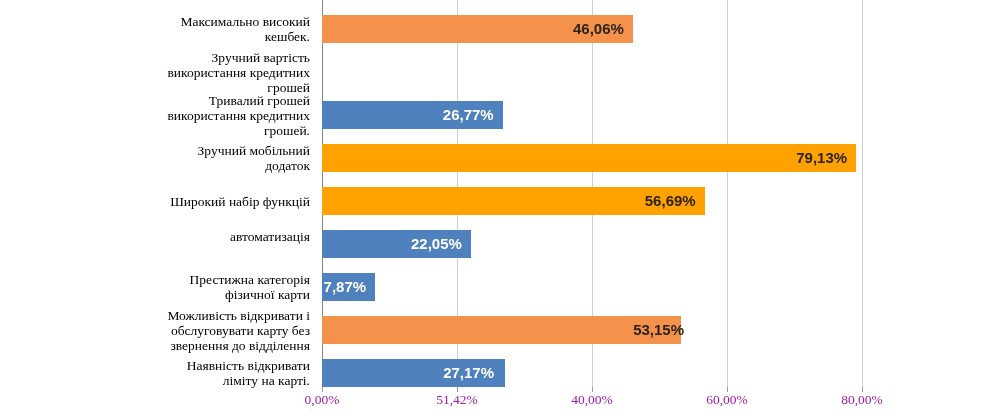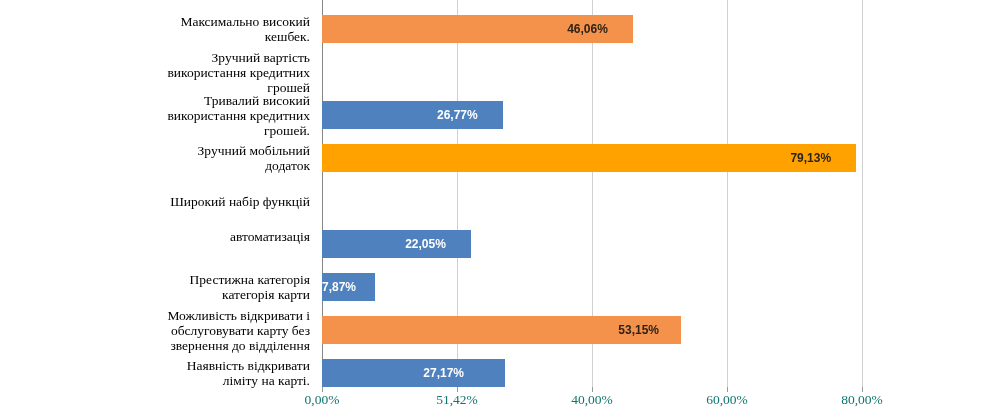--- a/index.html
+++ b/index.html
@@ -65,24 +65,24 @@
     left: 0;
     top: 0;
     height: 28px;
   }
   .bar-value {
     position: absolute;
     top: 0;
     height: 28px;
     line-height: 28px;
     font-family: "Liberation Sans", sans-serif;
-    font-size: 12px;
+    font-size: 15px;
     font-weight: bold;
     white-space: nowrap;
-    padding-right: 25px;
+    padding-right: 9px;
     box-sizing: border-box;
     text-align: right;
   }
   .bar-value.on-blue { color: #ffffff; }
   .bar-value.on-orange { color: #2d2218; }
 
   
   #labels-layer {
     position: absolute;
     left: 0;
@@ -109,21 +109,21 @@
     top: 392px;
     width: 1000px;
     height: 24px;
   }
   .xtick {
     position: absolute;
     top: 0;
     transform: translateX(-50%);
     font-family: "Liberation Serif", serif;
     font-size: 13.5px;
-    color: #0f766e;
+    color: #a21caf;
     white-space: nowrap;
   }
 </style>
 </head>
 <body>
 
 <div id="chart-root">
 
   <div id="plot-area">
       <div class="gridline axis-zero" style="left: 0px;"></div>
@@ -141,37 +141,37 @@
       <div class="cat-label" style="top: 14px;">
         <div>Максимально високий</div>
         <div>кешбек.</div>
       </div>
       <div class="cat-label" style="top: 49.5px;">
         <div>Зручний вартість</div>
         <div>використання кредитних</div>
         <div>грошей</div>
       </div>
       <div class="cat-label" style="top: 92.5px;">
-        <div>Тривалий високий</div>
+        <div>Тривалий грошей</div>
         <div>використання кредитних</div>
         <div>грошей.</div>
       </div>
       <div class="cat-label" style="top: 143px;">
         <div>Зручний мобільний</div>
         <div>додаток</div>
       </div>
       <div class="cat-label" style="top: 193.5px;">
         <div>Широкий набір функцій</div>
       </div>
       <div class="cat-label" style="top: 229px;">
         <div>автоматизація</div>
       </div>
       <div class="cat-label" style="top: 272px;">
         <div>Престижна категорія</div>
-        <div>категорія карти</div>
+        <div>фізичної карти</div>
       </div>
       <div class="cat-label" style="top: 307.5px;">
         <div>Можливість відкривати і</div>
         <div>обслуговувати карту без</div>
         <div>звернення до відділення</div>
       </div>
       <div class="cat-label" style="top: 358px;">
         <div>Наявність відкривати</div>
         <div>ліміту на карті.</div>
       </div>
@@ -182,35 +182,39 @@
         <div class="bar-value on-orange" style="left: 0px; width: 310.905px;">46,06%</div>
       </div>
       <div class="bar-row" style="top: 101px; width: 180.697px;">
         <div class="bar" style="width: 180.697px; background: rgb(78, 129, 189);"></div>
         <div class="bar-value on-blue" style="left: 0px; width: 180.697px;">26,77%</div>
       </div>
       <div class="bar-row" style="top: 144px; width: 534.127px;">
         <div class="bar" style="width: 534.127px; background: rgb(255, 162, 0);"></div>
         <div class="bar-value on-orange" style="left: 0px; width: 534.127px;">79,13%</div>
       </div>
+      <div class="bar-row" style="top: 187px; width: 382.657px;">
+        <div class="bar" style="width: 382.657px; background: rgb(255, 162, 0);"></div>
+        <div class="bar-value on-orange" style="left: 0px; width: 382.657px;">56,69%</div>
+      </div>
       <div class="bar-row" style="top: 230px; width: 148.838px;">
         <div class="bar" style="width: 148.838px; background: rgb(78, 129, 189);"></div>
         <div class="bar-value on-blue" style="left: 0px; width: 148.838px;">22,05%</div>
       </div>
       <div class="bar-row" style="top: 273px; width: 53.1225px;">
         <div class="bar" style="width: 53.1225px; background: rgb(78, 129, 189);"></div>
         <div class="bar-value on-blue" style="left: 0px; width: 53.1225px;">7,87%</div>
       </div>
       <div class="bar-row" style="top: 316px; width: 358.762px;">
         <div class="bar" style="width: 358.762px; background: rgb(244, 146, 76);"></div>
-        <div class="bar-value on-orange" style="left: 4px; width: 358px;">53,15%</div>
+        <div class="bar-value on-orange" style="left: 13px; width: 358px;">53,15%</div>
       </div>
       <div class="bar-row" style="top: 359px; width: 183.398px;">
         <div class="bar" style="width: 183.398px; background: rgb(78, 129, 189);"></div>
-        <div class="bar-value on-blue" style="left: 0px; width: 167px;">27,17%</div>
+        <div class="bar-value on-blue" style="left: 14px; width: 167px;">27,17%</div>
       </div>
     </div>
   <div id="xaxis-labels">
       <div class="xtick" style="left: 322px;">0,00%</div>
       <div class="xtick" style="left: 457px;">51,42%</div>
       <div class="xtick" style="left: 592px;">40,00%</div>
       <div class="xtick" style="left: 727px; text-align: right;">60,00%</div>
       <div class="xtick" style="left: 862px;">80,00%</div>
     </div>
 

